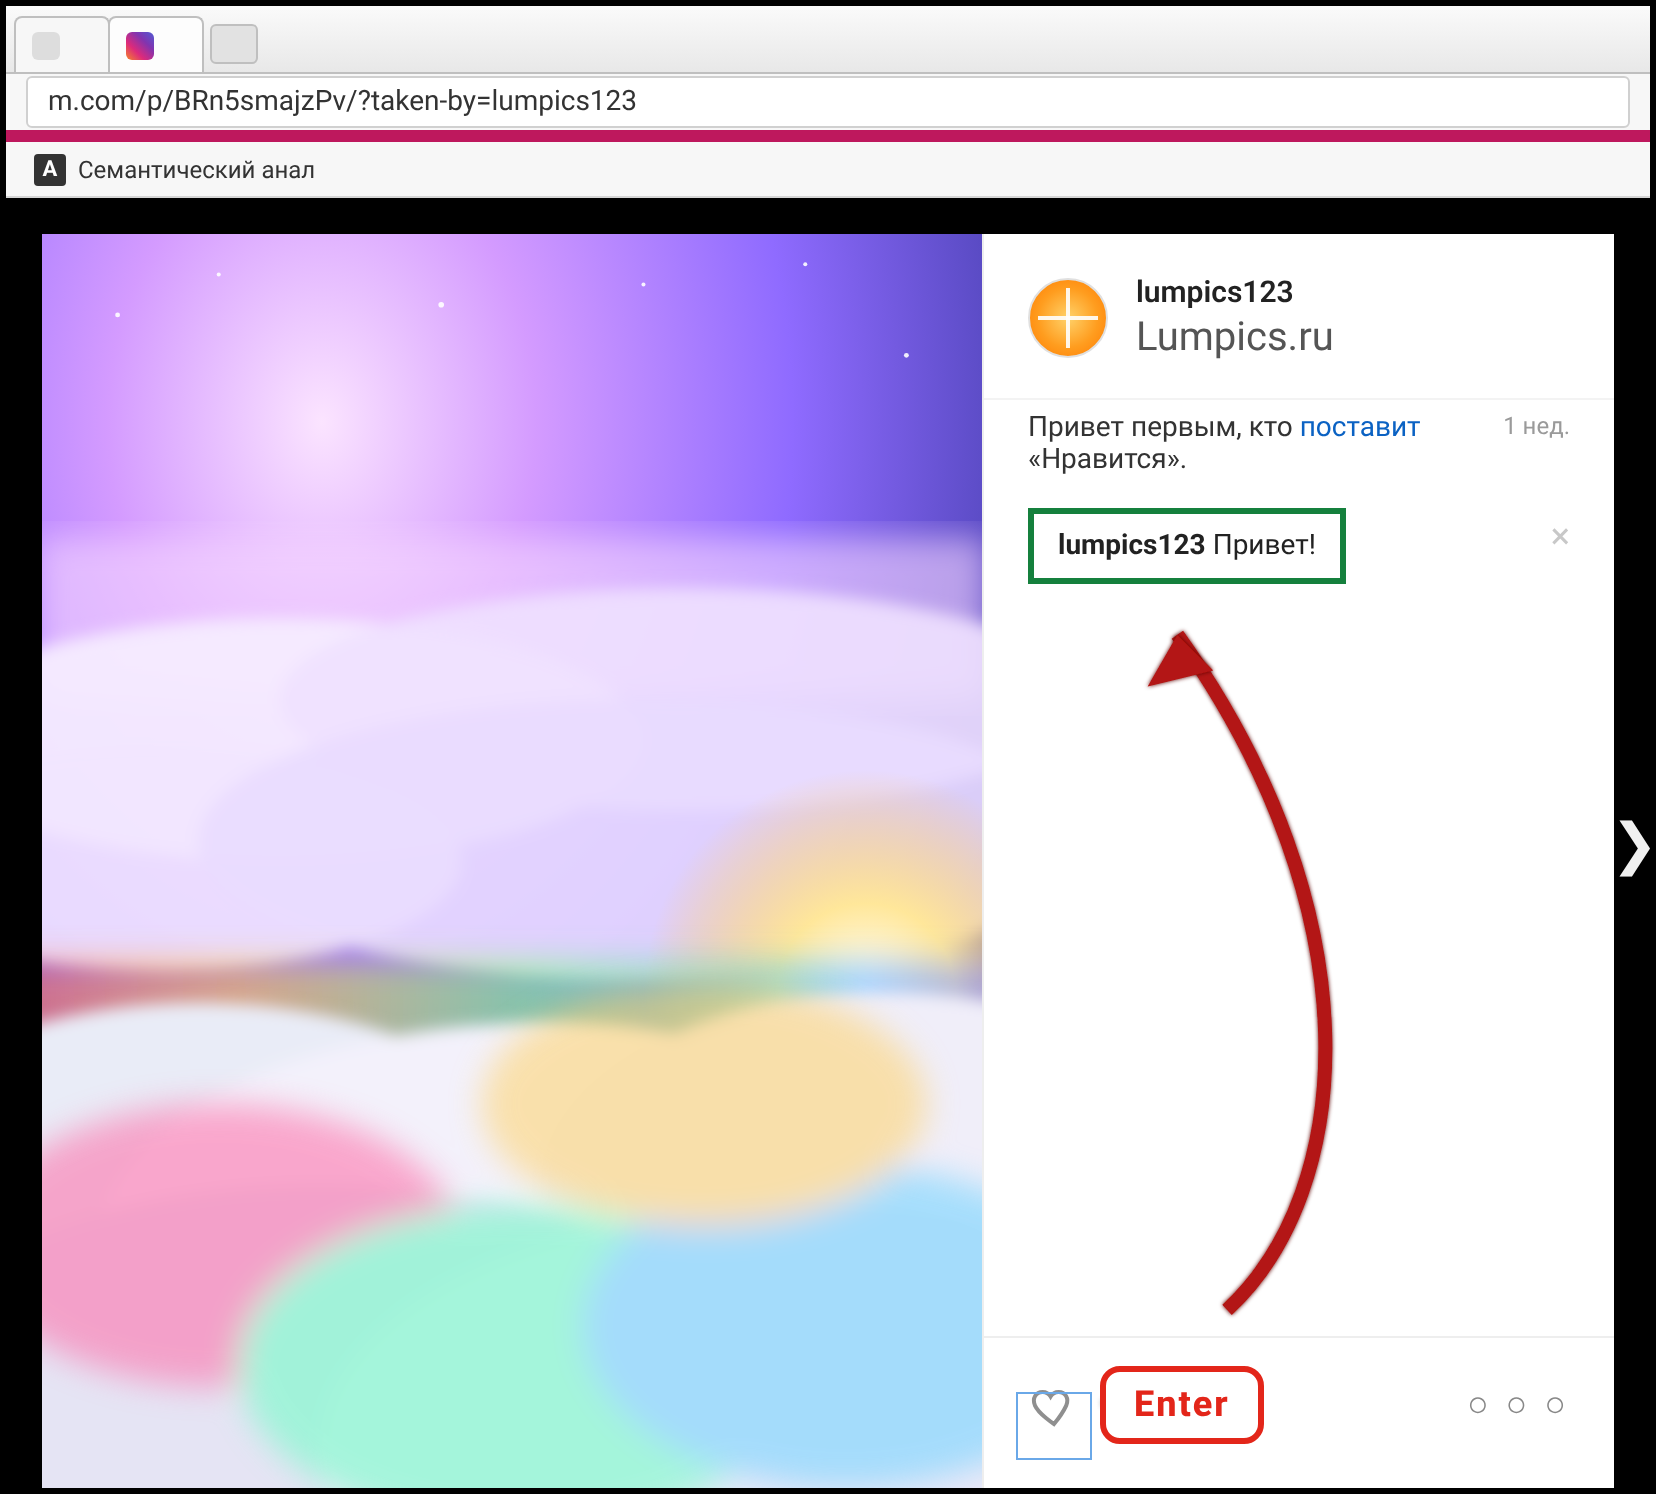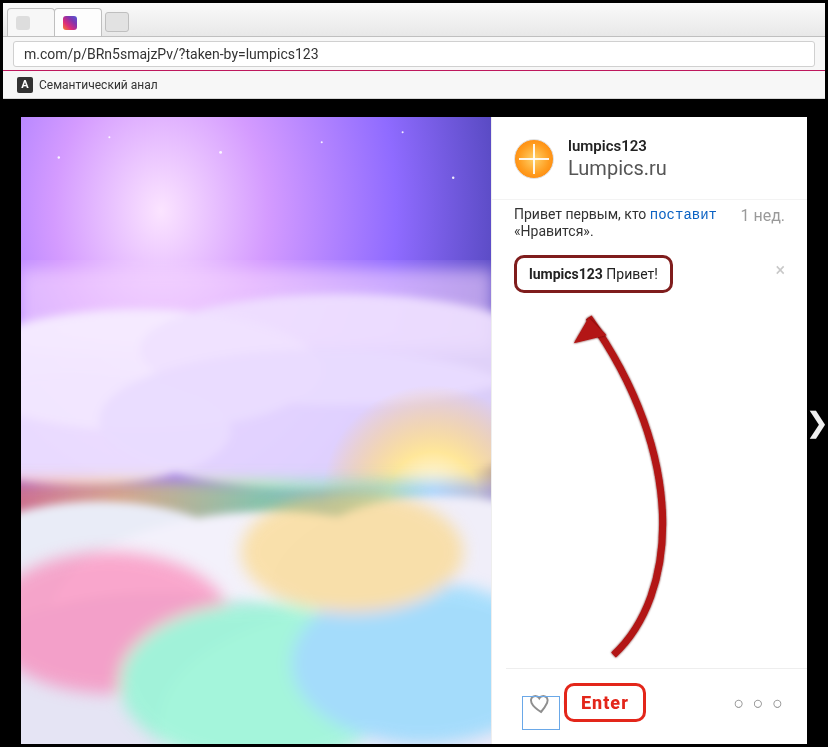--- a/index.html
+++ b/index.html
@@ -9,21 +9,21 @@
 
   
   .tab-strip { height: 34px; background: linear-gradient(#fafafa,#e8e8e8); display: flex; align-items: flex-end; padding-left: 4px; border-bottom: 1px solid #bfbfbf; }
   .tab { height: 28px; min-width: 48px; max-width: 210px; background: #f7f7f7; border: 1px solid #bfbfbf; border-bottom: none; border-radius: 4px 4px 0 0; margin-right: -1px; display: flex; align-items: center; padding: 0 8px; font-size: 12px; color: #444; gap: 6px; overflow: hidden; }
   .tab.active { background: #fdfdfd; z-index: 2; }
   .tab .favicon { width: 14px; height: 14px; border-radius: 3px; background: #ddd; flex: 0 0 auto; }
   .tab .favicon.ig { background: linear-gradient(45deg,#f58529,#dd2a7b,#8134af,#515bd4); }
   .tab .label { white-space: nowrap; overflow: hidden; text-overflow: ellipsis; filter: blur(1.5px); color:#666; }
   .newtab { width: 24px; height: 20px; background: #e2e2e2; border: 1px solid #bfbfbf; border-radius: 3px; margin: 0 0 4px 4px; }
 
-  .addr-bar { height: 34px; background: #f7f7f7; border-bottom: 1px solid #be185d; display: flex; align-items: center; padding: 0 10px; }
+  .addr-bar { height: 34px; background: #f7f7f7; border-bottom: 6px solid #be185d; display: flex; align-items: center; padding: 0 10px; }
   .addr-field { flex: 1; height: 26px; border: 1px solid #d0d0d0; border-radius: 3px; background: #fff; font-size: 14px; color: #333; padding: 0 10px; line-height: 24px; overflow: hidden; white-space: nowrap; }
 
   .bm-bar { height: 28px; background: #f7f7f7; border-bottom: 1px solid #d6d6d6; display: flex; align-items: center; padding: 0 8px; gap: 6px; }
   .bm { display: flex; align-items: center; gap: 6px; padding: 2px 6px; font-size: 12px; color: #333; border-radius: 3px; }
   .bm .bm-ico { width: 16px; height: 16px; background: #333; color: #fff; font-size: 11px; font-weight: 700; display: flex; align-items: center; justify-content: center; border-radius: 2px; }
 
   
   .page { position: relative; flex: 1; overflow: hidden; background: #000; }
   .page-inner { position: absolute; inset: 18px 18px 0 18px; background: rgba(0,0,0,0.4); }
   .post-card { position: absolute; inset: 0; display: flex; background: #0ea5e9; }
@@ -37,31 +37,31 @@
   .sb-header { display: flex; align-items: center; gap: 14px; padding: 20px 22px 18px; }
   .avatar { width: 40px; height: 40px; border-radius: 50%; border: 1px solid #e0e0e0; position: relative; overflow: hidden; background: radial-gradient(circle at 50% 50%, #ffd26a 0%, #ff9d1f 55%, #ff7a00 100%); }
   .avatar::before, .avatar::after { content: ""; position: absolute; background: rgba(255,255,255,0.9); }
   .avatar::before { left: 50%; top: 4px; bottom: 4px; width: 2px; transform: translateX(-50%); }
   .avatar::after  { top: 50%; left: 4px; right: 4px; height: 2px; transform: translateY(-50%); }
   .sb-names { display: flex; flex-direction: column; line-height: 1.25; }
   .sb-names .usr { font-size: 15px; font-weight: 600; color: #222; }
   .sb-names .sub { font-size: 20px; color: #555; }
 
   .sb-likes { padding: 6px 22px 8px; font-size: 14px; color: #333; position: relative; border-top: 1px solid #f3f3f3; }
-  .sb-likes .link { color: #0b62c3; cursor: pointer; font-family: Liberation Mono, monospace; }
-  .sb-likes .time { position: absolute; right: 22px; top: 6px; color: #9a9a9a; font-size: 16px; }
+  .sb-likes .link { color: #0b62c3; cursor: pointer; }
+  .sb-likes .time { position: absolute; right: 22px; top: 6px; color: #9a9a9a; font-size: 12px; }
 
   .sb-comments { position: relative; padding: 8px 22px; }
-  .comment-pill { position: relative; border: 3px solid #7f1d1d; border-radius: 10px; padding: 8px 12px; display: inline-block; font-size: 14px; color: #222; background: #fff; }
+  .comment-pill { position: relative; border: 3px solid #15803d; border-radius: 0; padding: 8px 12px; display: inline-block; font-size: 14px; color: #222; background: #fff; }
   .comment-pill .u { font-weight: 700; }
   .comment-close { position: absolute; right: 22px; top: 14px; color: #c8c8c8; font-size: 18px; line-height: 1; cursor: pointer; }
 
   .sb-fill { flex: 1; }
 
-  .sb-compose { position: relative; border-top: 1px solid #eee; padding: 14px 22px 22px; display: flex; align-items: center; gap: 10px; margin-left: 14px; }
+  .sb-compose { position: relative; border-top: 1px solid #eee; padding: 14px 22px 22px; display: flex; align-items: center; gap: 10px; }
   .heart { width: 26px; height: 26px; display: flex; align-items: center; justify-content: center; color: #8f8f8f; }
   .heart svg { width: 24px; height: 24px; stroke: #8f8f8f; fill: none; stroke-width: 2; }
   .compose-pill { position: relative; border: 3px solid #e3261a; border-radius: 10px; padding: 6px 14px; font-size: 18px; font-weight: 800; color: #e3261a; letter-spacing: 1px; background: #fff; text-shadow: -1px -1px 0 #fff, 1px -1px 0 #fff, -1px 1px 0 #fff, 1px 1px 0 #fff; }
   .compose-ghost { position: absolute; left: 58px; top: 20px; color: #bfbfbf; font-size: 14px; filter: blur(1px); }
   .more-dots { margin-left: auto; color: #888; letter-spacing: 2px; font-size: 18px; }
 
   .like-blue-box { position:absolute; bottom:14px; left:16px; width:38px; height:34px; border:1px solid #6aa8e8; pointer-events:none; }
 
   
   .arrow-layer { position: absolute; inset: 0; pointer-events: none; }

